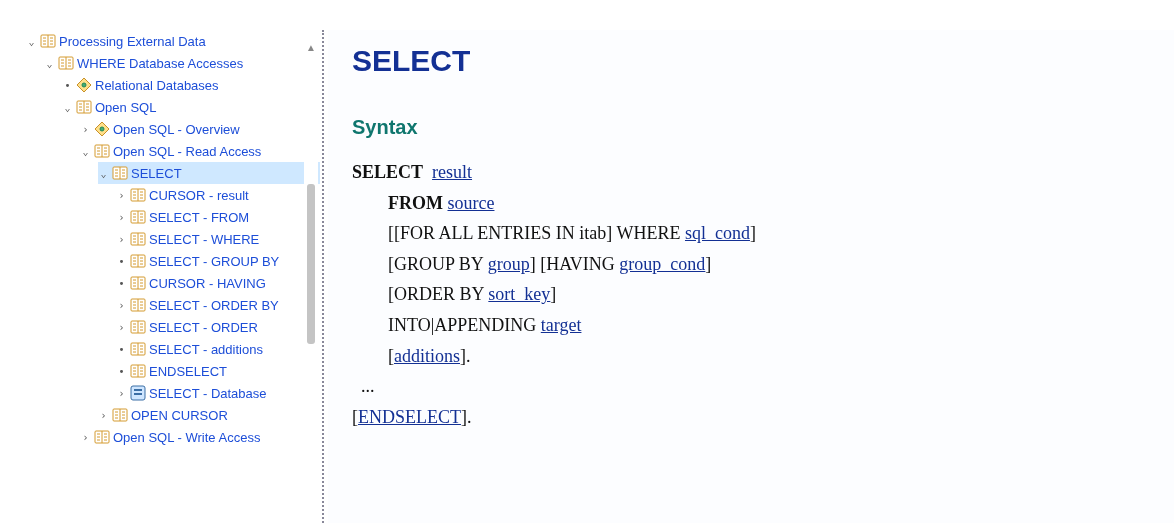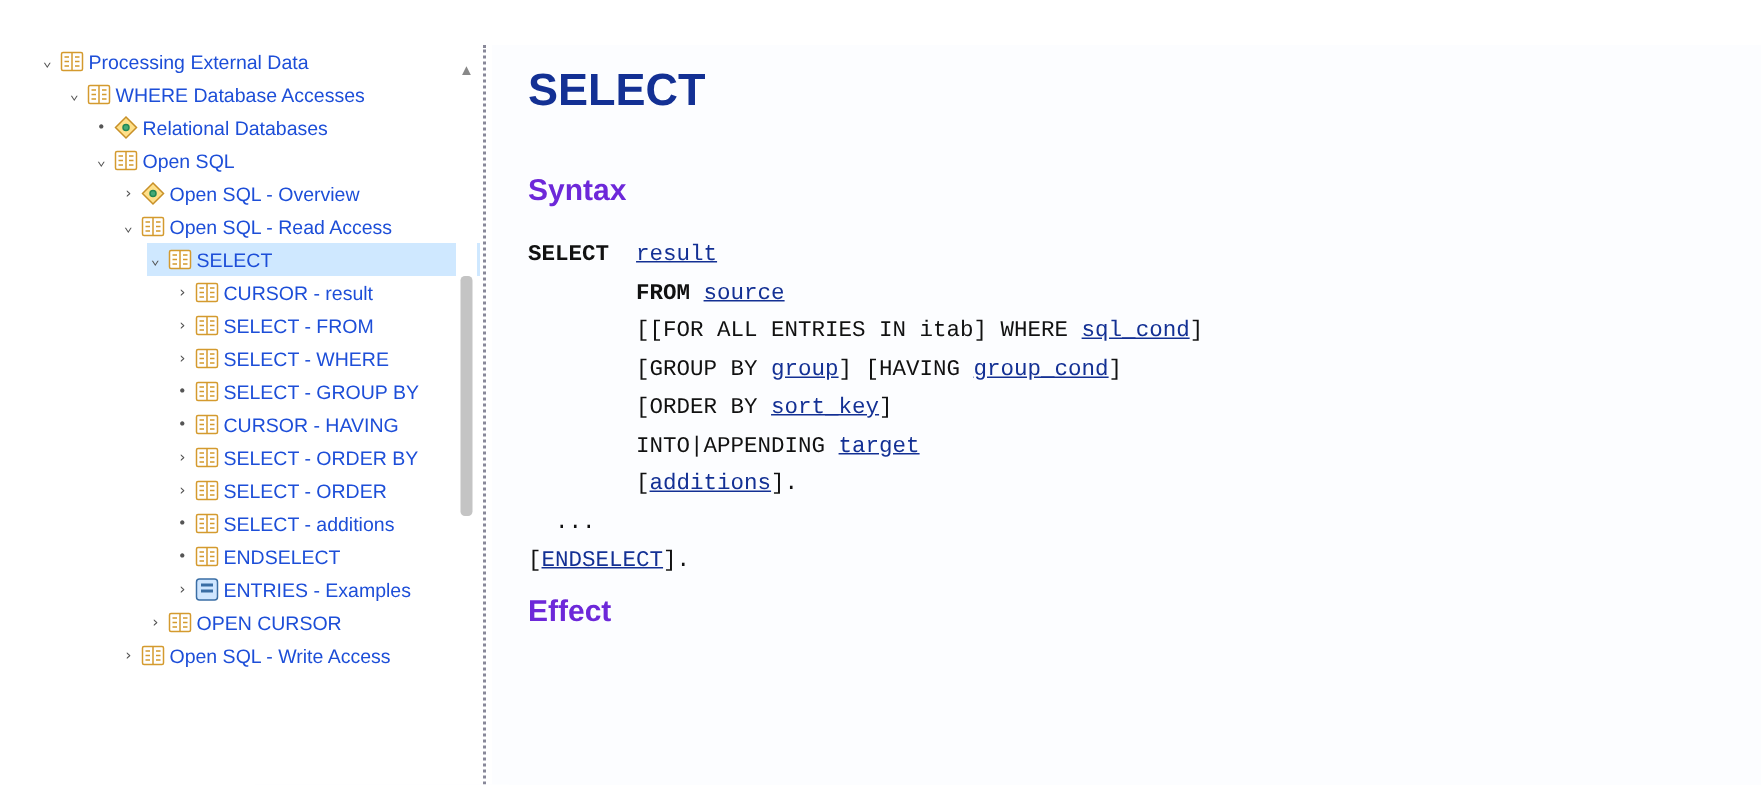--- a/index.html
+++ b/index.html
@@ -88,28 +88,28 @@
       padding: 14px 24px;
       background: #fcfdff;
     }
     h1.title {
       color: #133094;
       font-size: 30px;
       font-weight: bold;
       margin-bottom: 38px;
     }
     h2.sect {
-      color: #6d28d9;
+      color: #0f766e;
       font-size: 20px;
       font-weight: bold;
       margin-bottom: 18px;
     }
     .code {
-      font-family: Liberation Mono, monospace;
-      font-size: 15px;
+      font-family: Liberation Serif, serif;
+      font-size: 18px;
       line-height: 1.7;
       white-space: pre;
       color: #111;
       margin-bottom: 10px;
     }
     .code .kw { font-weight: bold; }
     .code a, .lnk {
       color: #133094;
       text-decoration: underline;
       cursor: pointer;
@@ -284,21 +284,21 @@
                                   </svg></span>
                                 <span class="label-text">ENDSELECT</span>
                               </div>
                             </li>
                           <li class="node">
                               <div class="row">
                                 <span class="tw">›</span>
                                 <span class="ic"><svg width="16" height="16">
                                     <use href="#example-icon"></use>
                                   </svg></span>
-                                <span class="label-text">ENTRIES - Examples</span>
+                                <span class="label-text">SELECT - Database</span>
                               </div>
                             </li>
                         </ul>
                       </li>
                       <li class="node">
                         <div class="row">
                           <span class="tw">›</span>
                           <span class="ic"><svg width="16" height="16">
                                 <use href="#book-icon"></use>
                               </svg></span>
@@ -342,15 +342,14 @@
 <div class="code"><span class="kw">SELECT</span>  <a class="lnk">result</a>
         <span class="kw">FROM</span> <a class="lnk">source</a>
         <span>[[FOR ALL ENTRIES IN itab] WHERE </span><a class="lnk">sql_cond</a><span>]</span>
         <span>[GROUP BY </span><a class="lnk">group</a><span>] [HAVING </span><a class="lnk">group_cond</a><span>]</span>
         <span>[ORDER BY </span><a class="lnk">sort_key</a><span>]</span>
         <span>INTO|APPENDING </span><a class="lnk">target</a>
         <span>[</span><a class="lnk">additions</a><span>].</span>
 <span>  ...</span>
 <span>[</span><a class="lnk">ENDSELECT</a><span>].</span></div>
 
-    <h2 class="sect">Effect</h2>
   </div>
 </div>
 
 </body></html>

